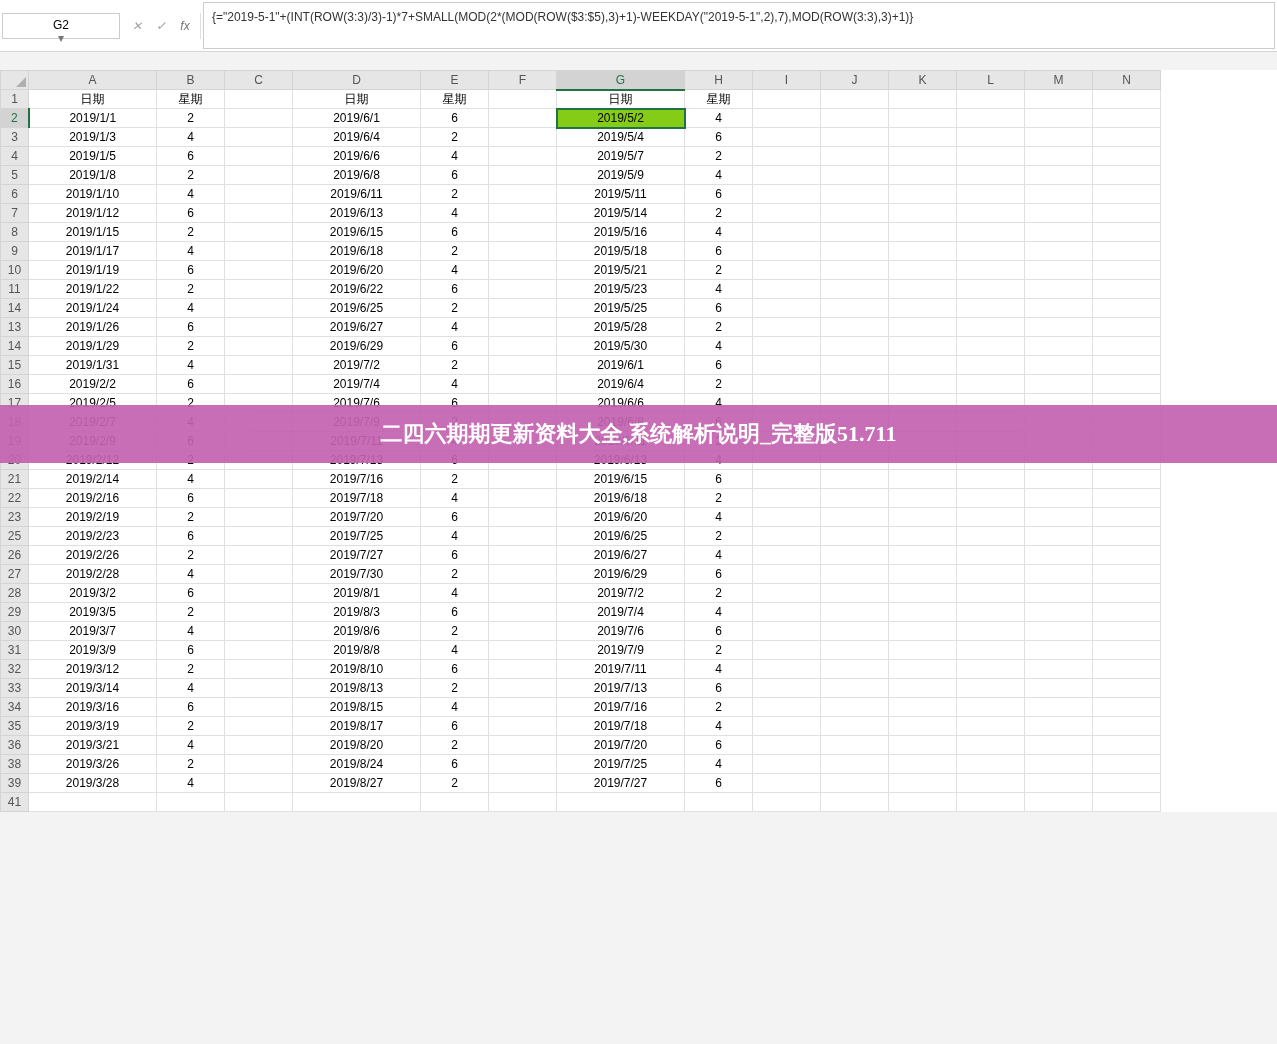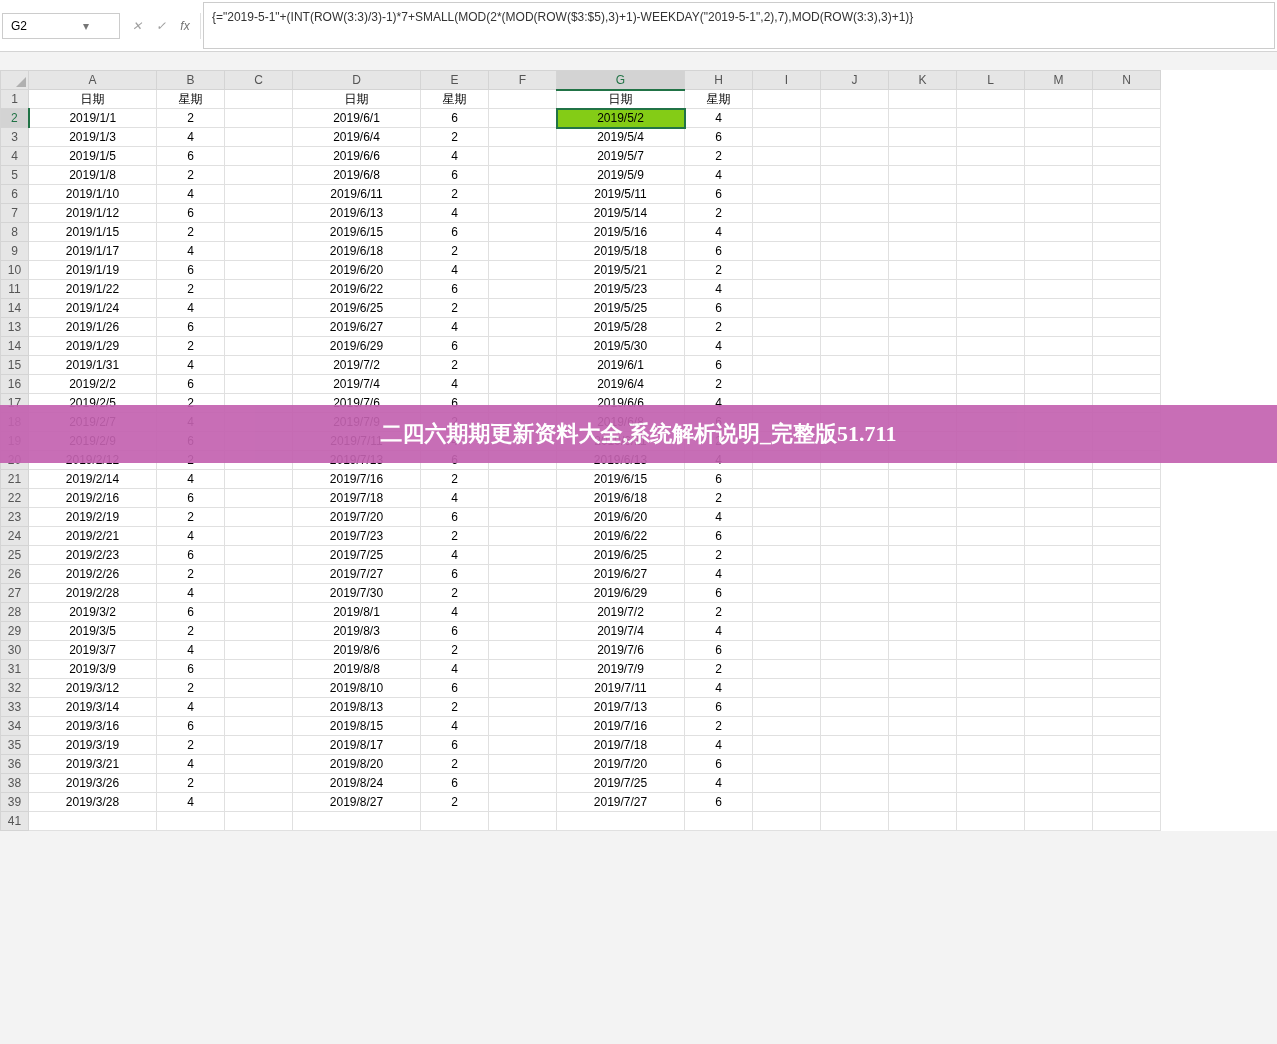--- a/index.html
+++ b/index.html
@@ -21,20 +21,21 @@
       display: flex;
       align-items: center;
       padding: 4px 8px;
       border-right: 1px solid #e0e0e0;
       background: #fff;
       position: relative;
       height: 26px;
       align-self: center;
       border: 1px solid #ccc;
       margin: 2px;
+      flex-direction: column;
     }
     .name-box span { flex: 1; font-size: 12px; }
     .nb-dropdown {
       width: 14px; height: 12px;
       display: flex; align-items: center; justify-content: center;
       color: #767676;
       cursor: pointer;
     }
     .fx-btns {
       display: flex;
@@ -559,37 +560,20 @@
           <td class="cell wide">2019/6/20</td>
           <td class="cell">4</td>
           <td class="cell"></td>
           <td class="cell"></td>
           <td class="cell"></td>
           <td class="cell"></td>
           <td class="cell"></td>
           <td class="cell"></td>
         </tr>
         <tr>
-          <th class="rh">24</th>
-          <td class="cell wide">2019/2/21</td>
-          <td class="cell">4</td>
-          <td class="cell"></td>
-          <td class="cell wide">2019/7/23</td>
-          <td class="cell">2</td>
-          <td class="cell"></td>
-          <td class="cell wide">2019/6/22</td>
-          <td class="cell">6</td>
-          <td class="cell"></td>
-          <td class="cell"></td>
-          <td class="cell"></td>
-          <td class="cell"></td>
-          <td class="cell"></td>
-          <td class="cell"></td>
-        </tr>
-        <tr>
           <th class="rh">25</th>
           <td class="cell wide">2019/2/23</td>
           <td class="cell">6</td>
           <td class="cell"></td>
           <td class="cell wide">2019/7/25</td>
           <td class="cell">4</td>
           <td class="cell"></td>
           <td class="cell wide">2019/6/25</td>
           <td class="cell">2</td>
           <td class="cell"></td>

